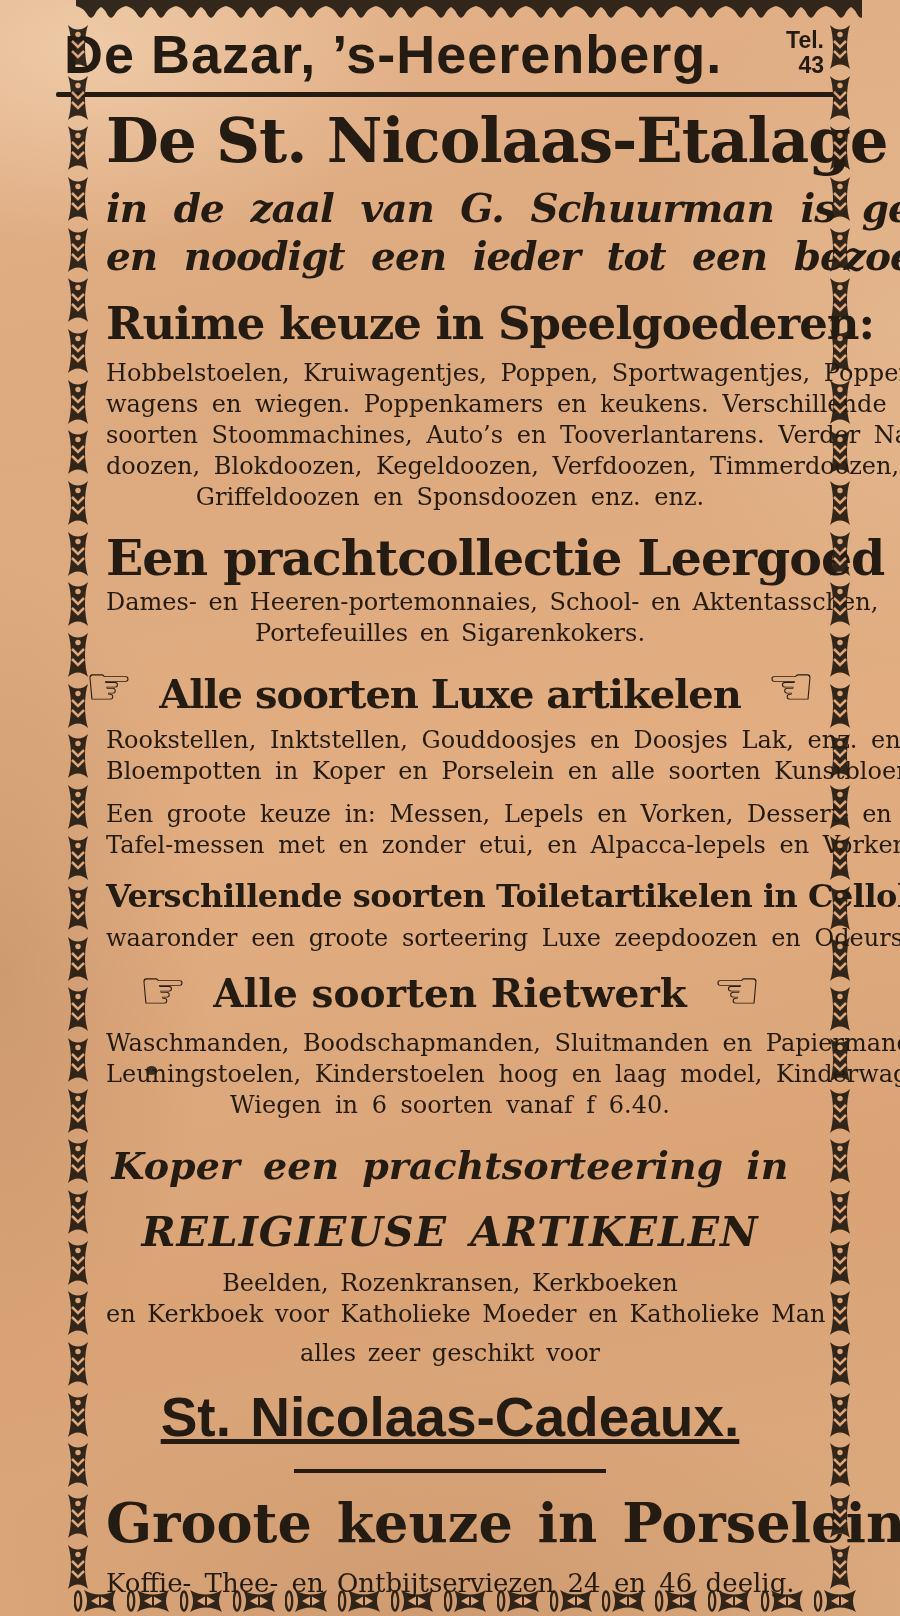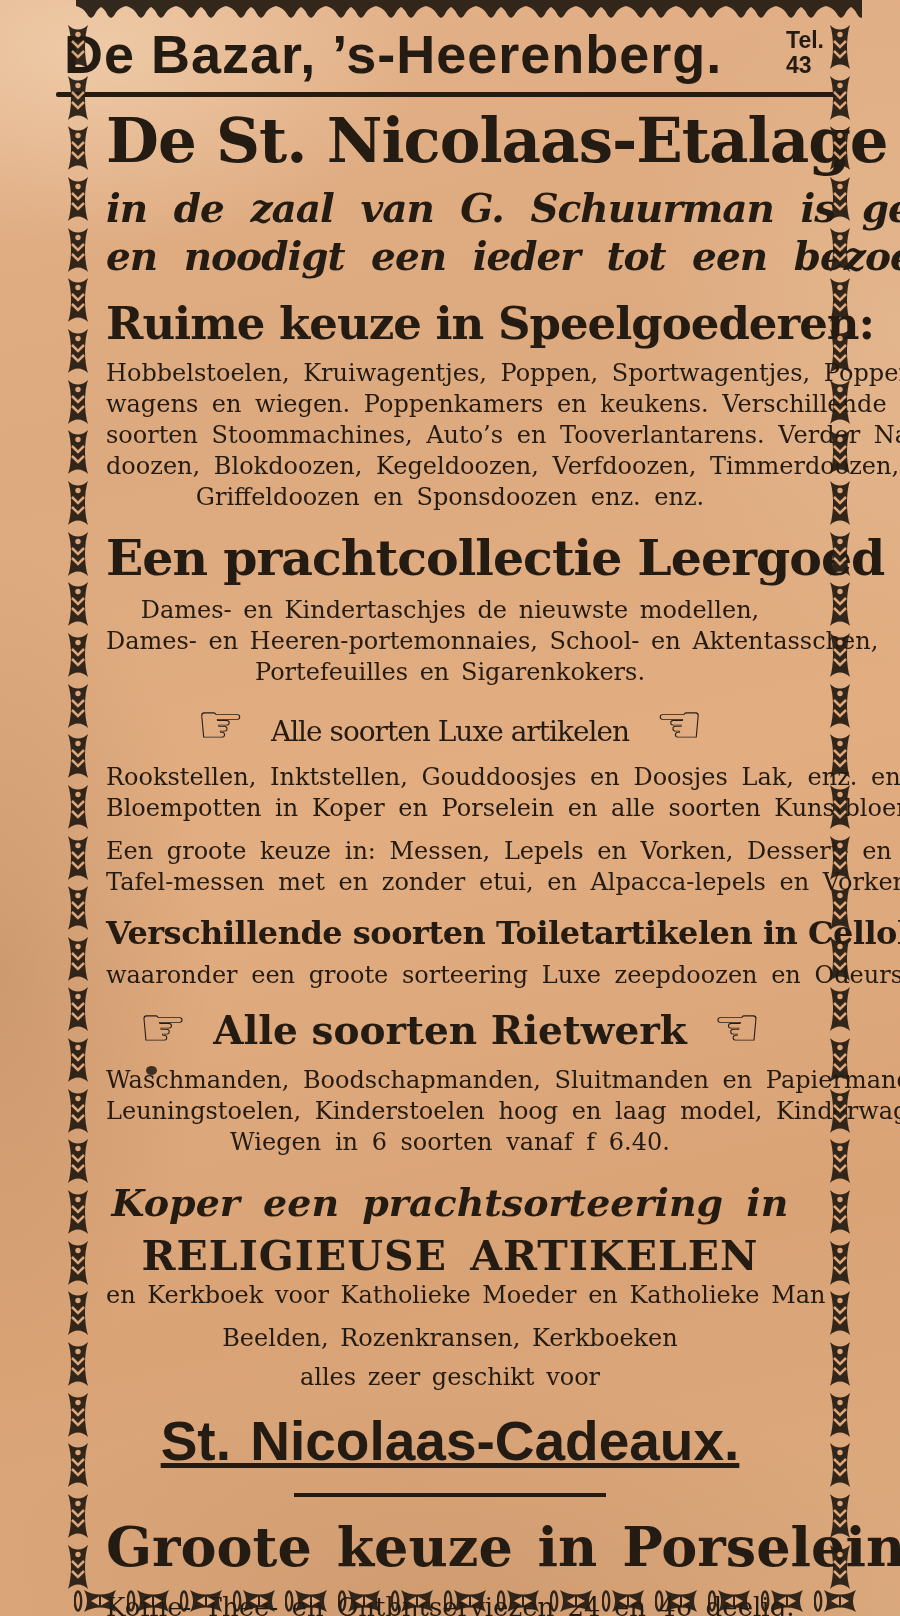--- a/index.html
+++ b/index.html
@@ -20,36 +20,36 @@
   .border-bottom{position:absolute;bottom:2px;left:74px;right:34px;height:26px;display:flex;justify-content:space-between;align-items:center;z-index:3;}
   .border-left{position:absolute;left:58px;top:24px;bottom:26px;width:40px;display:flex;flex-direction:column;justify-content:space-between;align-items:center;z-index:3;}
   .border-right{position:absolute;right:40px;top:24px;bottom:26px;width:40px;display:flex;flex-direction:column;justify-content:space-between;align-items:center;z-index:3;}
   .orn{flex:0 0 auto;opacity:.92;}
   
   .content{position:relative;z-index:2;padding:0 106px;text-align:center;}
   .nowrap{white-space:nowrap;}
   
   .masthead{display:flex;align-items:flex-start;justify-content:space-between;margin:26px 0 0 -42px;padding-right:-10px;}
   .shop-title{font-family:"Liberation Sans", sans-serif;font-weight:bold;font-size:54px;line-height:1.05;letter-spacing:1px;white-space:nowrap;}
-  .tel{font-family:"Liberation Sans", sans-serif;font-weight:bold;font-size:23px;line-height:1.1;text-align:left;margin:2px -30px 0 8px;}
+  .tel{font-family:"Liberation Sans", sans-serif;font-weight:bold;font-size:23px;line-height:1.1;text-align:right;margin:2px -30px 0 8px;}
   .rule{height:5px;background:#241b12;margin:9px -48px 0 -50px;border-radius:2px;}
   
   .etalage-title{font-size:61px;font-weight:bold;letter-spacing:-1px;margin-top:12px;line-height:1.05;}
   .etalage-sub{font-size:39px;font-weight:bold;font-style:italic;word-spacing:14px;line-height:1.08;margin-top:14px;letter-spacing:-1px;}
   .etalage-sub + .etalage-sub{margin-top:6px;}
   
   .h-speelgoed{font-size:45px;font-weight:bold;letter-spacing:-1px;margin-top:20px;}
   .h-leergoed{font-size:49px;font-weight:bold;letter-spacing:-1px;margin-top:16px;}
   .h-hands{display:flex;align-items:center;justify-content:center;gap:26px;margin-top:12px;}
-  .h-luxe{font-size:28px;font-weight:normal;letter-spacing:-1px;margin-top:9px;}
+  .h-luxe{font-size:40px;font-weight:bold;letter-spacing:-1px;margin-top:9px;}
   .h-rietwerk{font-size:39px;font-weight:bold;letter-spacing:0px;}
   .manicule{font-size:54px;line-height:1;transform:translateY(-2px);}
   .h-toilet{font-size:32px;font-weight:bold;letter-spacing:-0.5px;margin-top:16px;}
   .h-relig-intro{font-size:38px;font-weight:bold;font-style:italic;word-spacing:10px;margin-top:22px;}
-  .h-relig{font-size:41px;font-weight:bold;letter-spacing:1px;word-spacing:8px;margin-top:7px;}
+  .h-relig{font-size:41px;font-weight:bold;font-style:italic;letter-spacing:1px;word-spacing:8px;margin-top:20px;}
   .h-cadeaux{font-family:"Liberation Sans", sans-serif;font-weight:bold;font-size:55px;letter-spacing:0px;margin-top:16px;word-spacing:4px;text-decoration:underline;}
   .h-porselein{font-size:54px;font-weight:600;letter-spacing:0px;margin-top:18px;word-spacing:6px;}
   
   .bl{font-size:24px;line-height:31px;word-spacing:6px;letter-spacing:0px;}
   .bl-c{word-spacing:4px;}
   .mt{margin-top:8px;}
   .mtt{margin-top:12px;}
   .divider{height:4px;background:#241b12;width:312px;margin:20px auto 0 auto;}
   .porc-line{font-size:26px;line-height:33px;word-spacing:5px;}
   .ink-dot{position:absolute;left:146px;top:1066px;width:11px;height:9px;border-radius:50%;background:#241b12;opacity:.85;z-index:2;}
@@ -599,21 +599,20 @@
     <div class="etalage-sub nowrap">en noodigt een ieder tot een bezoek uit.</div>
 
     <div class="h-speelgoed nowrap">Ruime keuze in Speelgoederen:</div>
     <div class="bl mt nowrap">Hobbelstoelen, Kruiwagentjes, Poppen, Sportwagentjes, Poppen-</div>
     <div class="bl nowrap">wagens en wiegen. Poppenkamers en keukens. Verschillende</div>
     <div class="bl nowrap">soorten Stoommachines, Auto’s en Tooverlantarens. Verder Naai-</div>
     <div class="bl nowrap">doozen, Blokdoozen, Kegeldoozen, Verfdoozen, Timmerdoozen,</div>
     <div class="bl nowrap">Griffeldoozen en Sponsdoozen enz. enz.</div>
 
     <div class="h-leergoed nowrap">Een prachtcollectie Leergoed</div>
-    <div class="bl bl-c mt nowrap">Dames- en Kindertaschjes de nieuwste modellen,</div>
     <div class="bl bl-c nowrap">Dames- en Heeren-portemonnaies, School- en Aktentasschen,</div>
     <div class="bl bl-c nowrap">Portefeuilles en Sigarenkokers.</div>
 
     <div class="h-hands">
       <span class="manicule">☞</span>
       <span class="h-luxe nowrap">Alle soorten Luxe artikelen</span>
       <span class="manicule">☜</span>
     </div>
     <div class="bl mt nowrap">Rookstellen, Inktstellen, Gouddoosjes en Doosjes Lak, enz. enz.</div>
     <div class="bl nowrap">Bloempotten in Koper en Porselein en alle soorten Kunstbloemen.</div>
@@ -628,22 +627,22 @@
       <span class="manicule">☞</span>
       <span class="h-rietwerk nowrap">Alle soorten Rietwerk</span>
       <span class="manicule">☜</span>
     </div>
     <div class="bl mt nowrap">Waschmanden, Boodschapmanden, Sluitmanden en Papiermanden,</div>
     <div class="bl nowrap">Leuningstoelen, Kinderstoelen hoog en laag model, Kinderwagens,</div>
     <div class="bl nowrap">Wiegen in 6 soorten vanaf f 6.40.</div>
 
     <div class="h-relig-intro nowrap">Koper een prachtsorteering in</div>
     <div class="h-relig nowrap">RELIGIEUSE ARTIKELEN</div>
+    <div class="bl bl-c mtt nowrap">Beelden, Rozenkransen, Kerkboeken</div>
     <div class="bl bl-c nowrap">en Kerkboek voor Katholieke Moeder en Katholieke Man</div>
-    <div class="bl bl-c mtt nowrap">Beelden, Rozenkransen, Kerkboeken</div>
     <div class="bl bl-c mt nowrap">alles zeer geschikt voor</div>
 
     <div class="h-cadeaux nowrap">St. Nicolaas-Cadeaux.</div>
     <div class="divider"></div>
 
     <div class="h-porselein nowrap">Groote keuze in Porselein</div>
     <div class="porc-line mtt nowrap">Koffie- Thee- en Ontbijtserviezen 24 en 46 deelig.</div>
 
   </div>
 </div>

